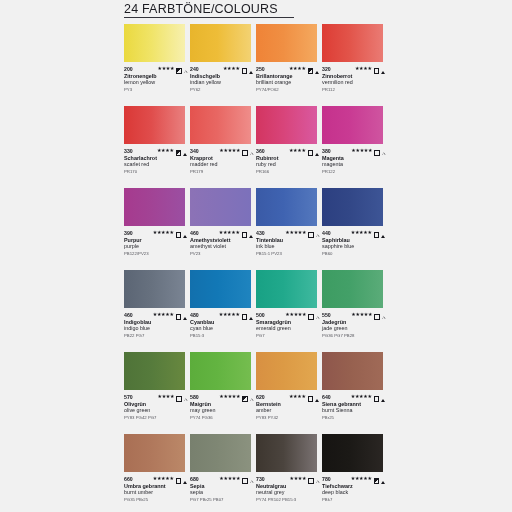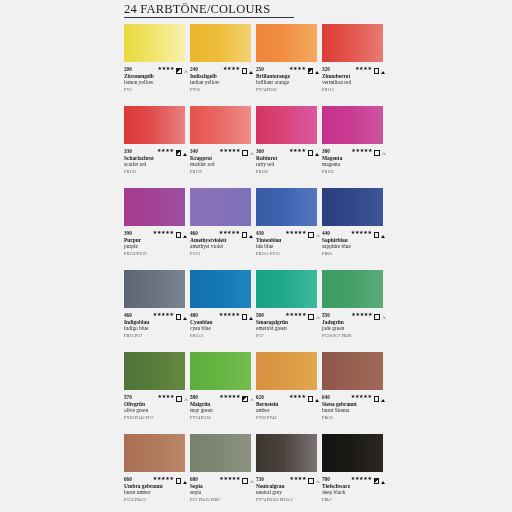--- a/index.html
+++ b/index.html
@@ -2,21 +2,21 @@
 <html><head>
 <meta charset="utf-8">
 <style>
   html,body{margin:0;padding:0;}
   body{
     width:512px;height:512px;
     background:#f1f1f1;
     font-family:"Liberation Sans", sans-serif;
     overflow:hidden;
   }
-  .page{position:relative;width:448px;height:512px;font-family:Liberation Serif, serif;}
+  .page{position:relative;width:448px;height:512px;}
 
   .title-wrap{
     position:absolute;left:124px;top:2px;width:262px;
   }
   .title{
     font-size:12.5px;letter-spacing:.2px;color:#1c1c22;
     font-weight:400;line-height:14px;white-space:nowrap;
   }
   .title-rule{
     margin-top:1px;height:1px;background:#34343c;width:170px;

